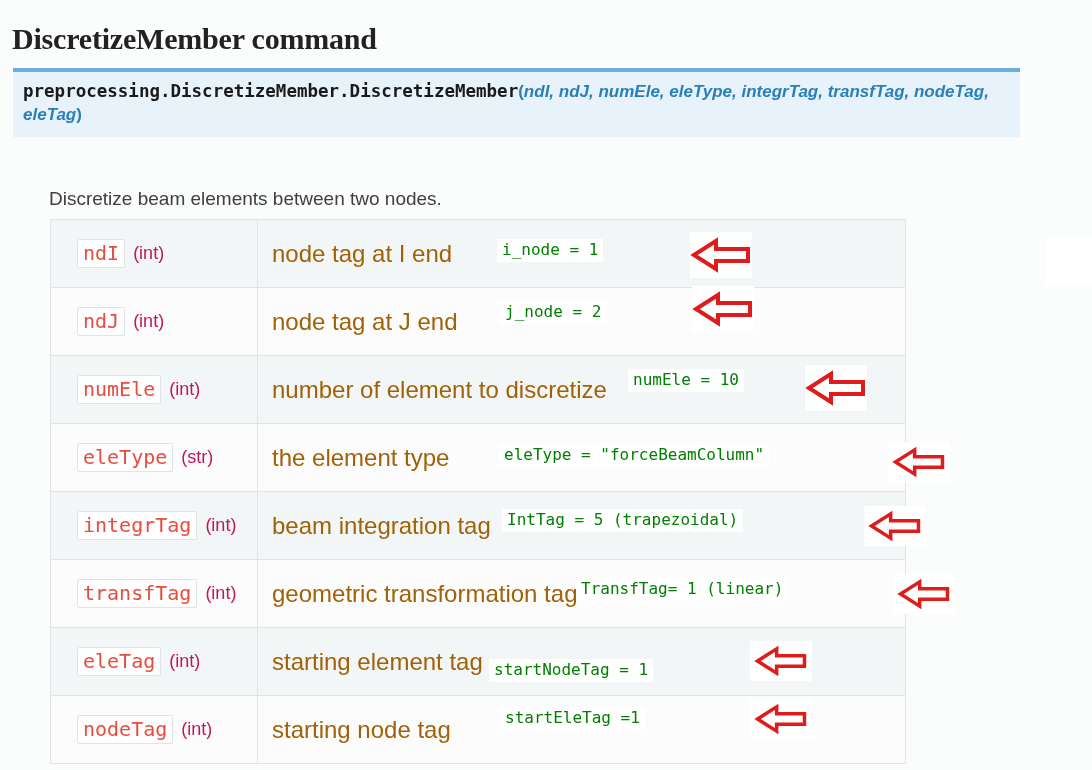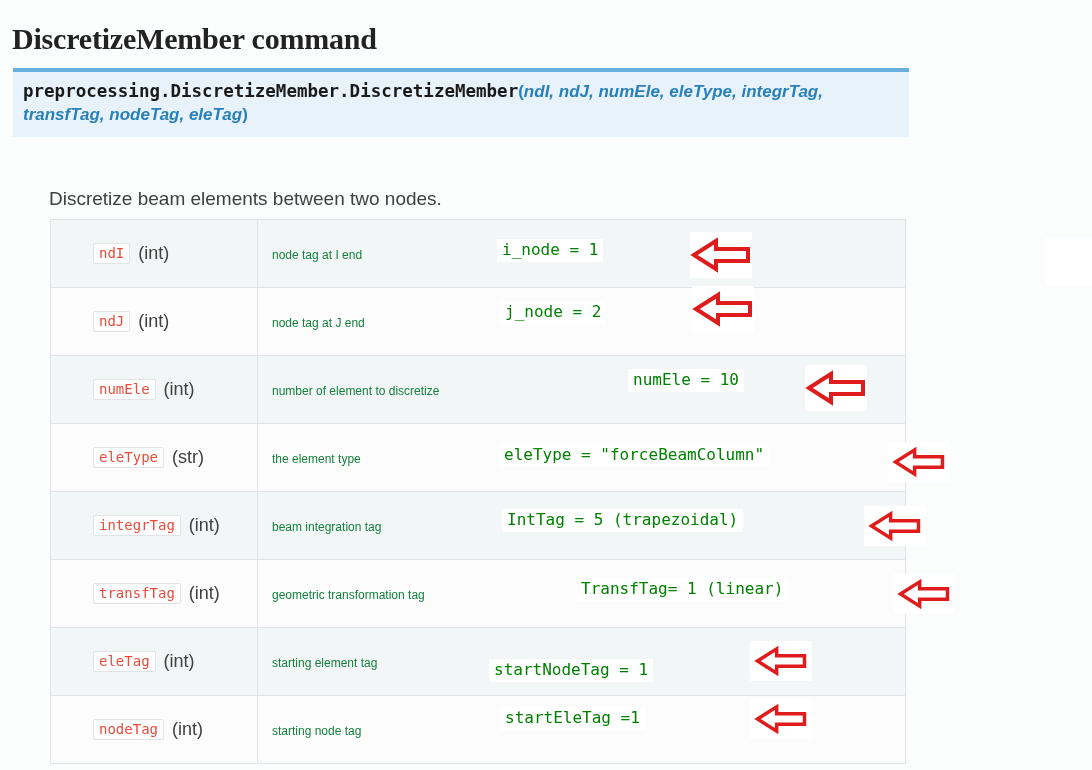--- a/index.html
+++ b/index.html
@@ -29,21 +29,21 @@
     letter-spacing: -0.2px;
     color: #222222;
     white-space: nowrap;
   }
 
   
   .signature-box {
     position: absolute;
     left: 13px;
     top: 68px;
-    width: 896px;
+    width: 1007px;
     box-sizing: border-box;
     background: #e7f2fa;
     border-top: 4px solid #6ab0de;
     padding: 8px 10px 10px 10px;
     line-height: 1.34;
   }
   .sig-path {
     font-family: "DejaVu Sans Mono", "Liberation Mono", monospace;
     font-size: 17.5px;
     font-weight: bold;
@@ -90,38 +90,38 @@
     vertical-align: middle;
   }
   .param-table tr:nth-child(odd) td { background: #f3f6f6; }
   .param-table tr:nth-child(even) td { background: #fcfcfc; }
   .col-name  { width: 207px; }
   .col-desc  { width: 648px; }
 
   .pname {
     display: inline-block;
     font-family: "DejaVu Sans Mono", "Liberation Mono", monospace;
-    font-size: 14px;
+    font-size: 20px;
     color: #e74c3c;
     background: #ffffff;
     border: 1px solid #e1e4e5;
     border-radius: 2px;
     padding: 1px 5px 2px 5px;
-    margin-left: 28px;
+    margin-left: 12px;
     vertical-align: middle;
   }
   .ptype {
     font-size: 18px;
-    color: #404040;
+    color: #be185d;
     margin-left: 8px;
     vertical-align: middle;
   }
   .pdesc {
-    font-size: 12px;
-    color: #15803d;
+    font-size: 24px;
+    color: #a16207;
     white-space: nowrap;
   }
 
   
   .annot {
     position: absolute;
     font-family: "DejaVu Sans Mono", "Liberation Mono", monospace;
     font-size: 16px;
     color: #008000;
     background: #ffffff;

